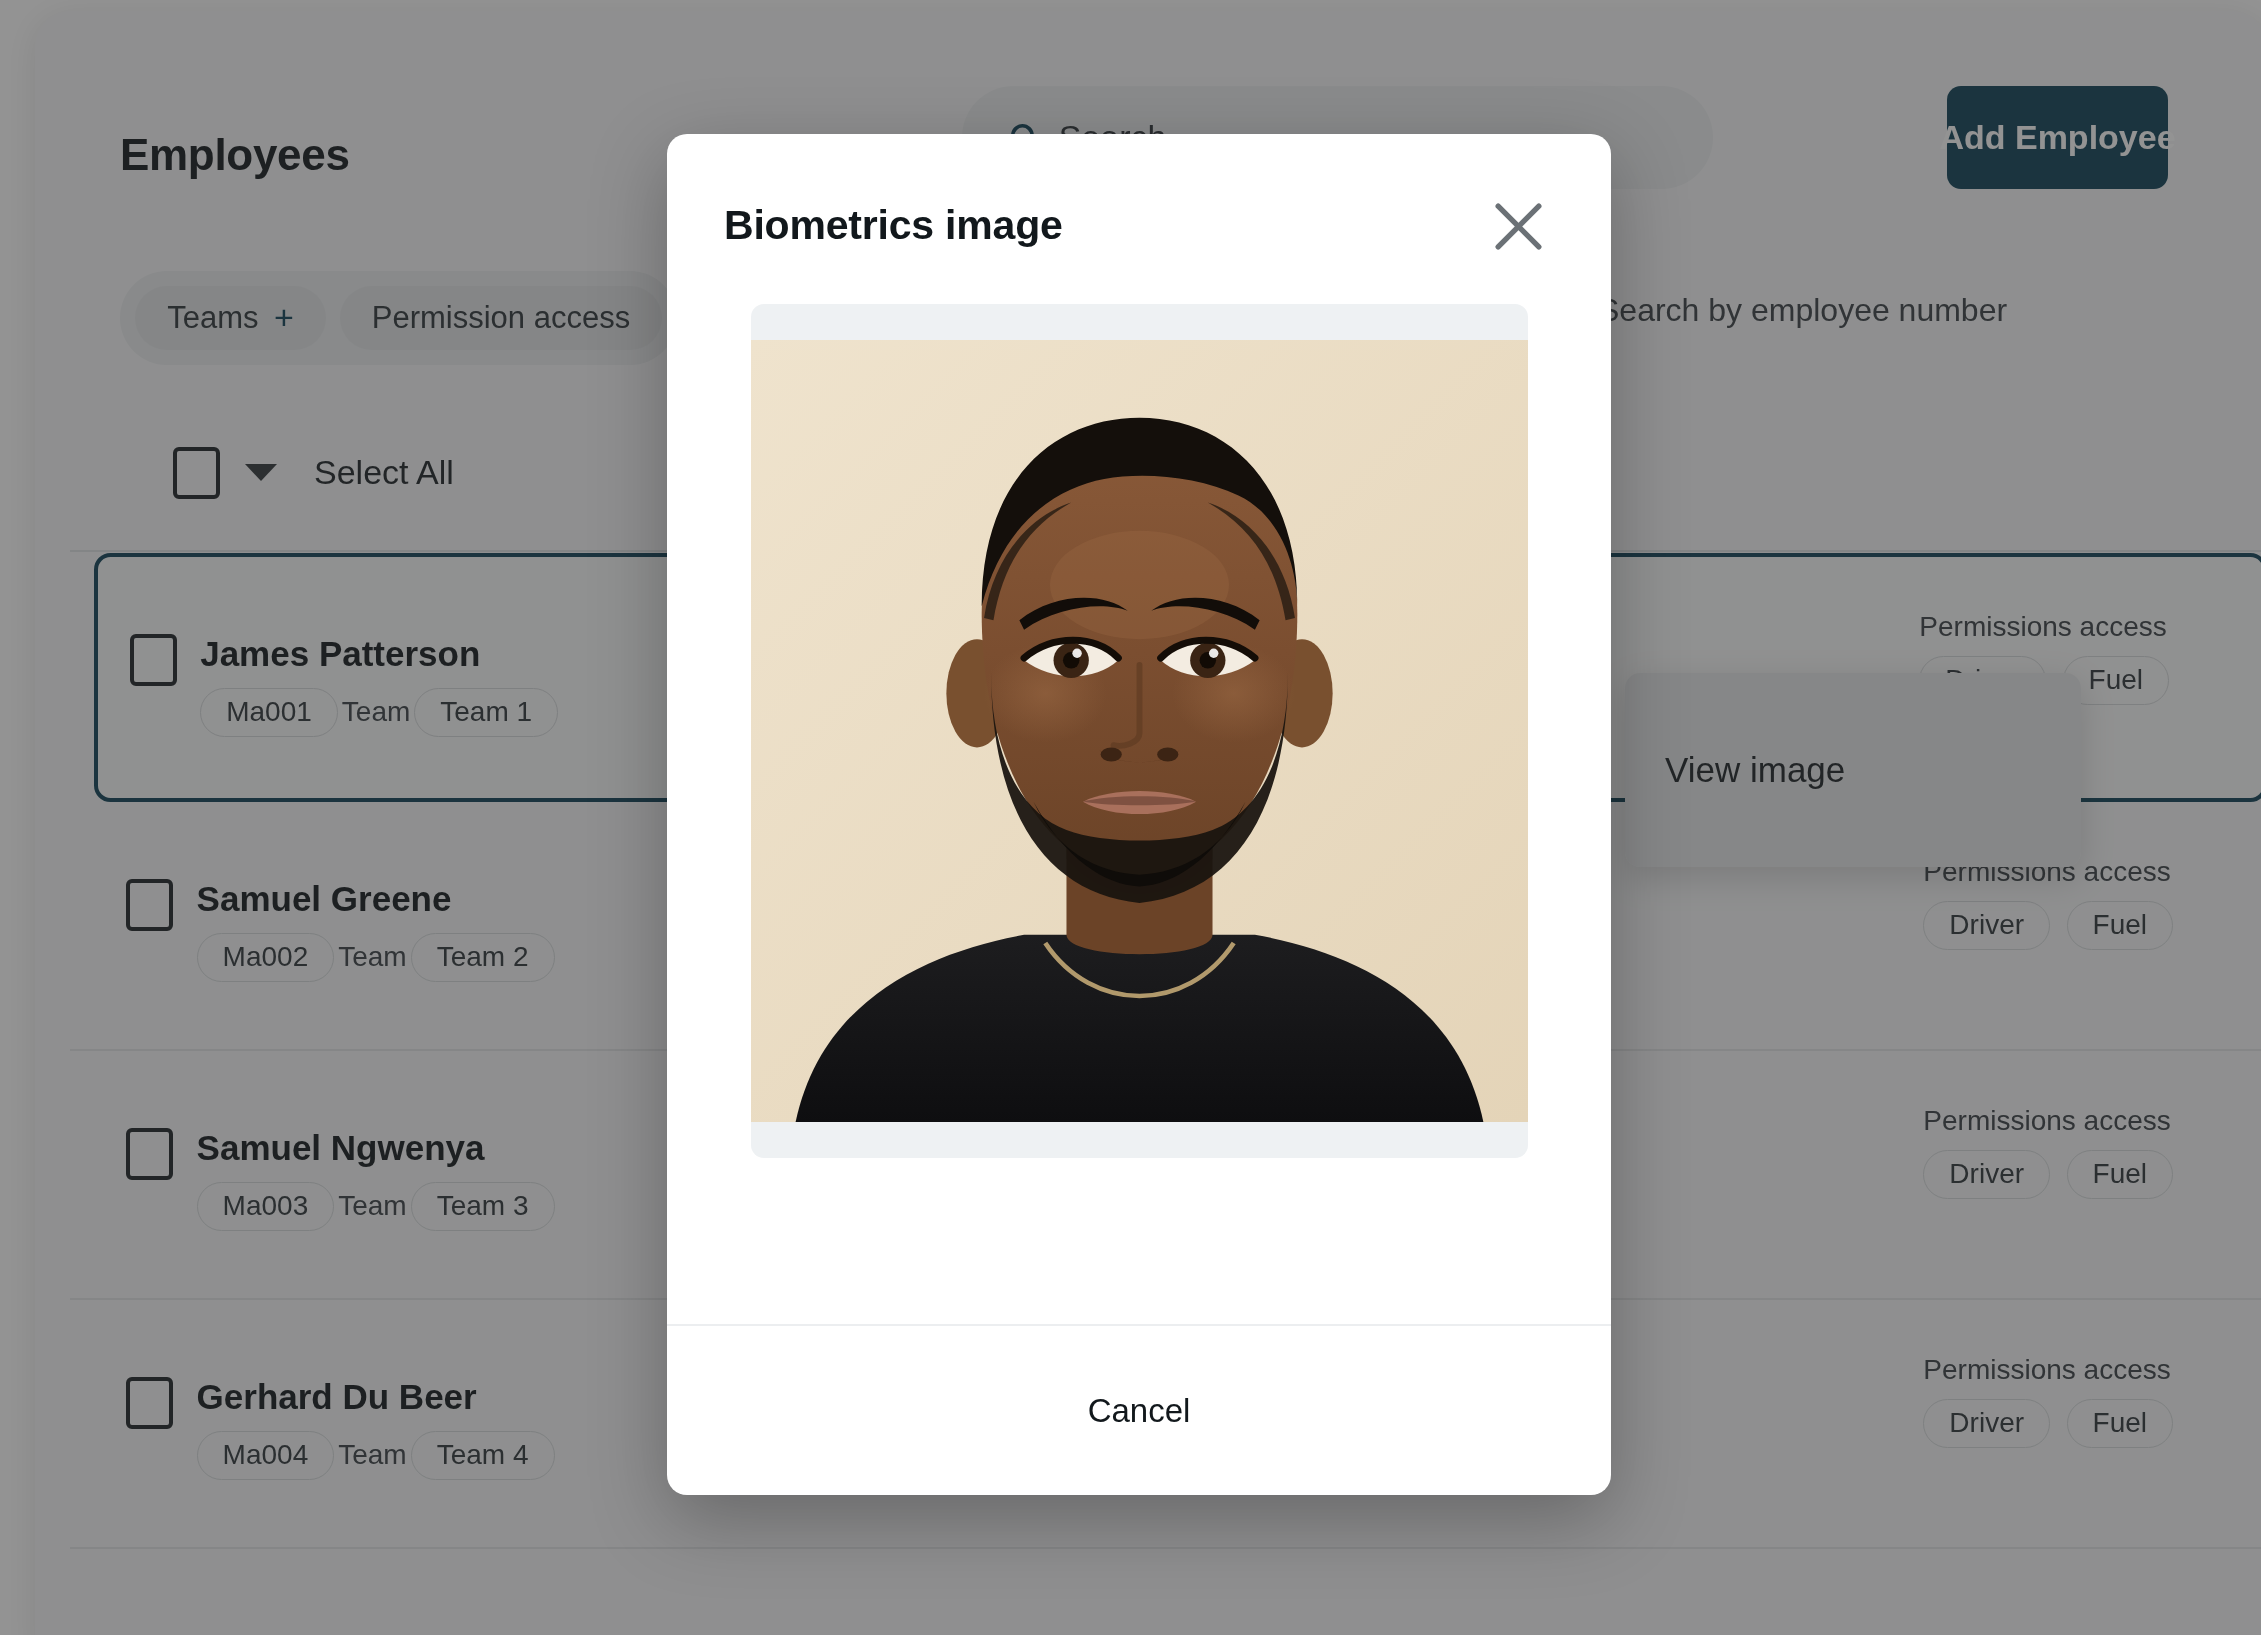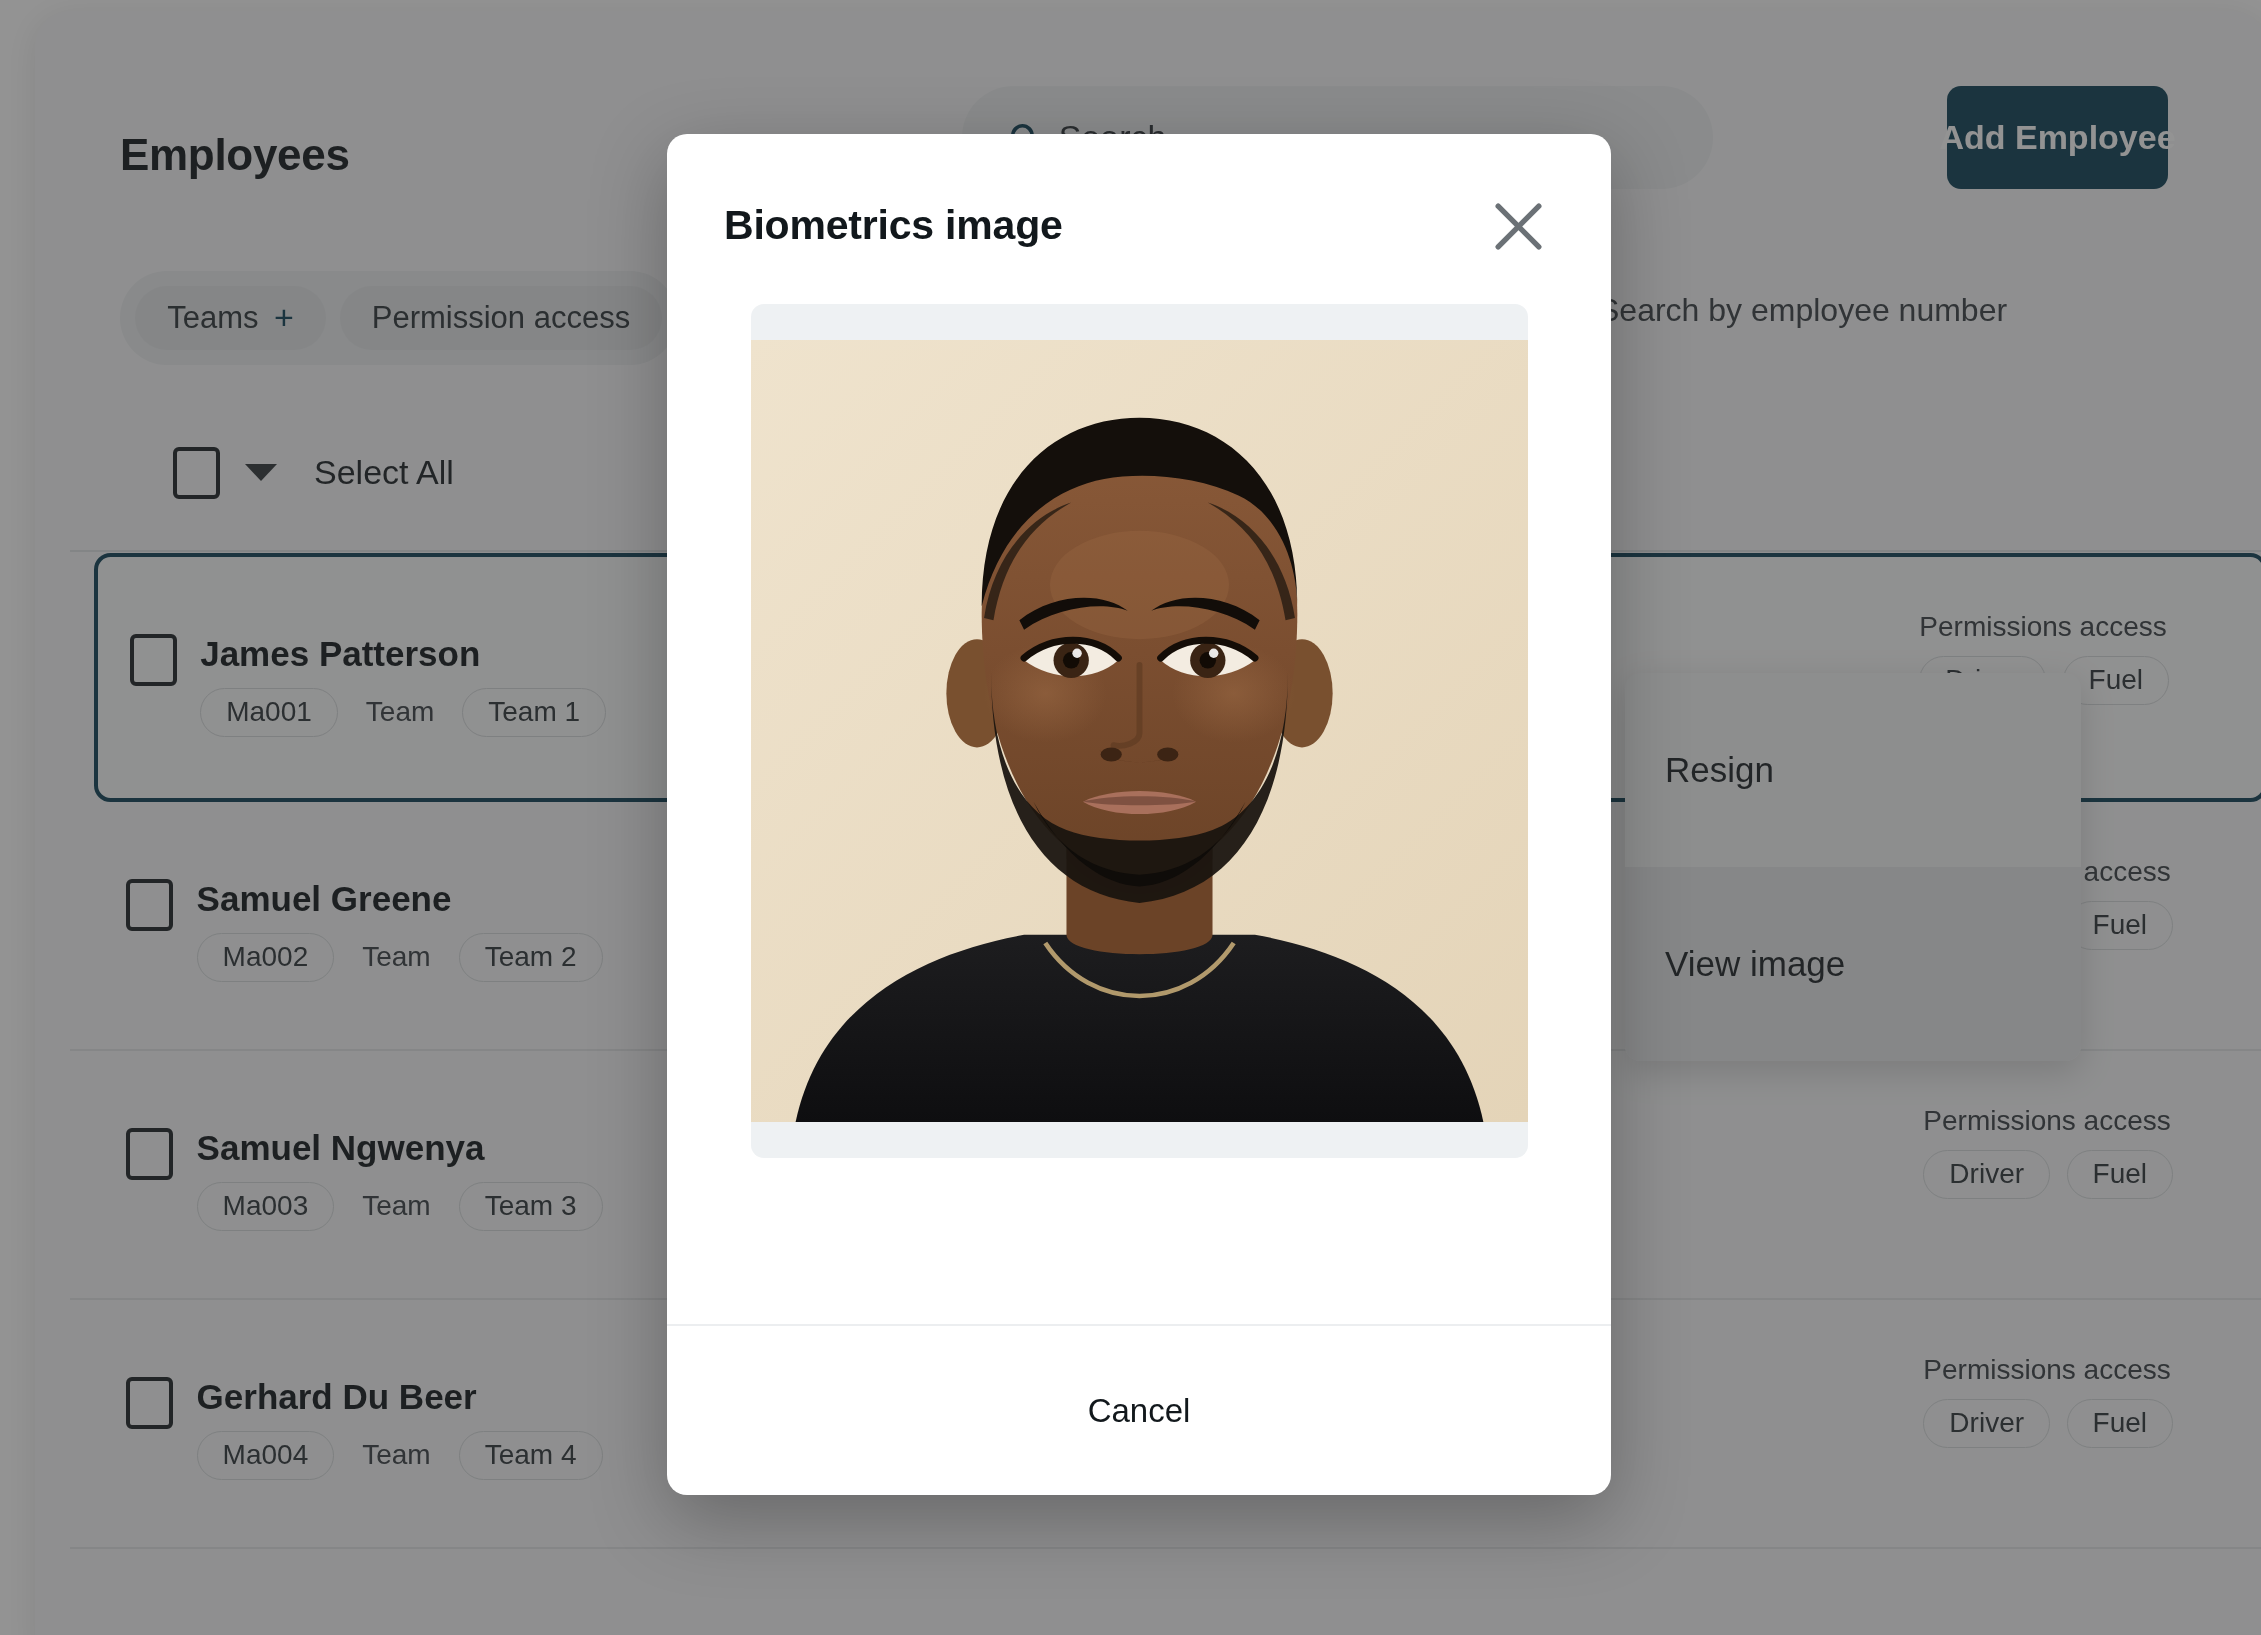--- a/index.html
+++ b/index.html
@@ -141,21 +141,21 @@
     border: 4.1px solid #0e4156;
     border-radius: 16.5px;
     margin-left: 23.6px;
     padding-left: 32px;
     background: rgba(255,255,255,0.35);
   }
 
   .emp-left { padding-top: 77px; display: flex; align-items: flex-start; gap: 23.6px; }
   .emp-info { display: flex; flex-direction: column; gap: 14px; }
   .emp-name { font-size: 35px; font-weight: 700; color: #12181c; white-space: nowrap; }
-  .emp-meta { display: flex; align-items: center; gap: 28px; }
+  .emp-meta { display: flex; align-items: center; gap: 4px; }
   .meta-pill {
     height: 49px; padding: 0 25px;
     border: 1.8px solid #d4d8da; border-radius: 29.4px;
     display: flex; align-items: center;
     font-size: 28px; color: #2f363b; white-space: nowrap;
   }
   .meta-text { font-size: 28px; color: #3a4146; white-space: nowrap; }
 
   .emp-right {
     margin-left: auto; margin-right: 94px;
@@ -363,21 +363,20 @@
           <div class="perm-pills">
             <div class="meta-pill">Driver</div>
             <div class="meta-pill">Fuel</div>
           </div>
         </div>
       </div>
 
     </div>
 
     <div class="context-menu">
-      <div class="context-item">Resign</div>
       <div class="context-item active">View image</div>
     </div>
 
   </div>
 
   <div id="scrim"></div>
 
   <div class="modal">
     <div class="modal-header">
       <div class="modal-title">Biometrics image</div>

